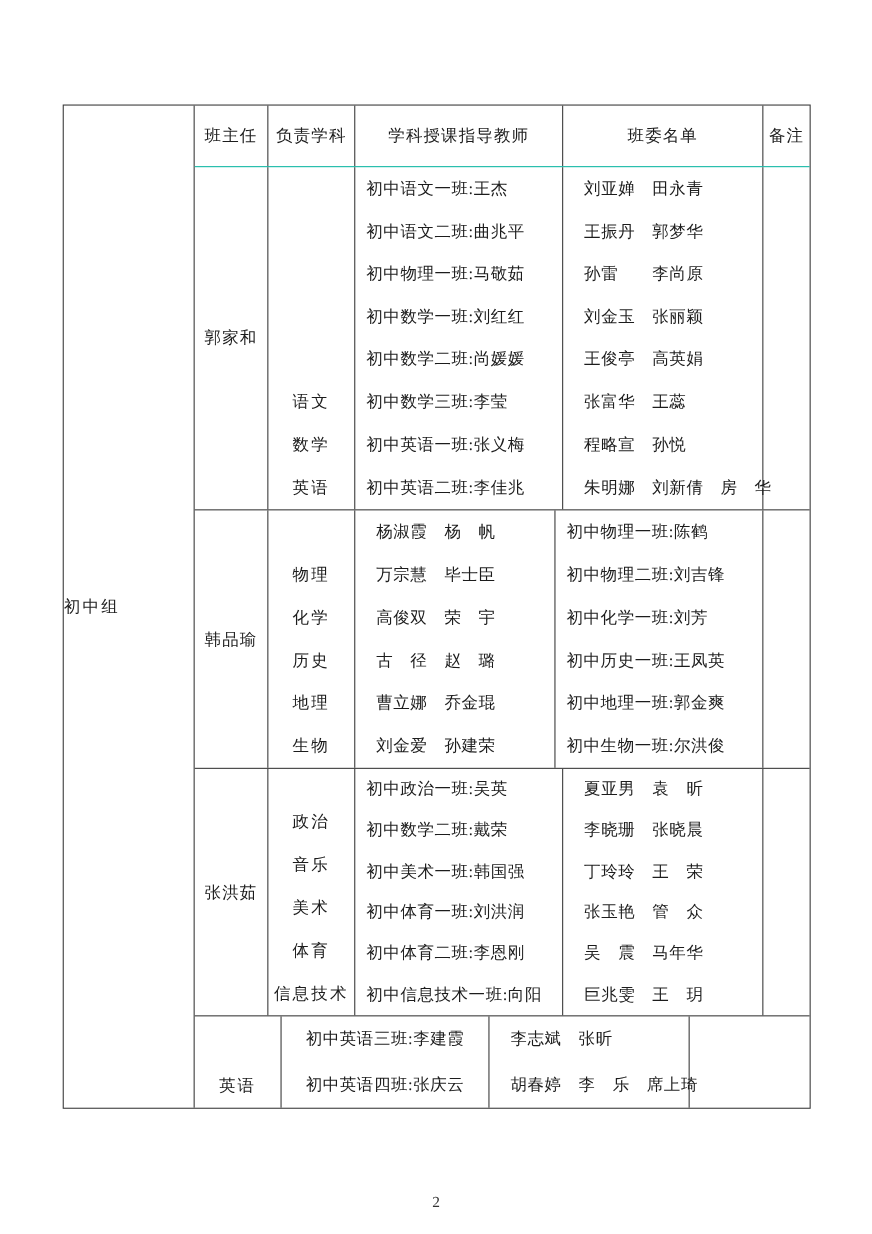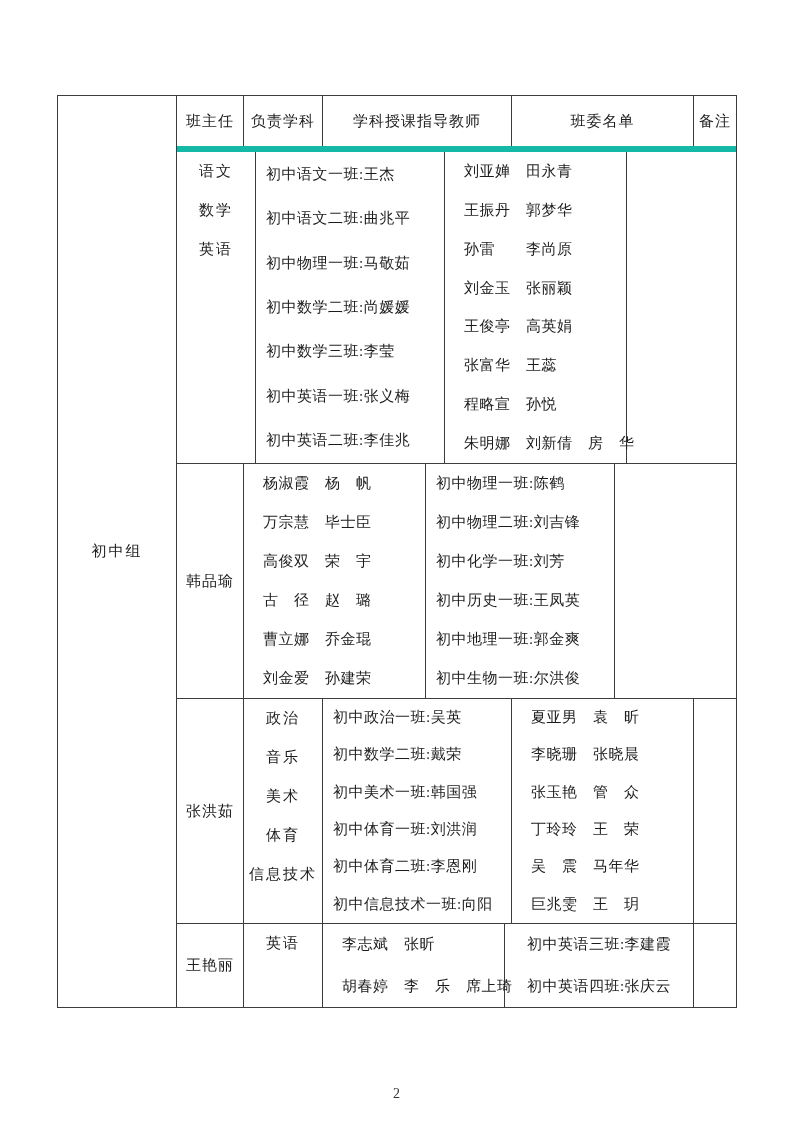--- a/index.html
+++ b/index.html
@@ -9,40 +9,40 @@
     color:#1c1c1c;
   }
   .page{position:relative;width:793px;height:1122px;overflow:hidden;background:#fff;}
 
   .doc-table{
     position:absolute;left:57px;top:95px;width:680px;height:913px;
     display:flex;border:1px solid #3c3c3c;box-sizing:border-box;
   }
   .group-cell{
     width:119px;border-right:1px solid #3c3c3c;box-sizing:border-box;
-    display:flex;align-items:center;justify-content:center;
+    display:flex;align-items:center;
     font-size:15px;letter-spacing:2px;
   }
   .right-part{flex:1;display:flex;flex-direction:column;min-width:0;}
 
-  .header-row{height:58px;display:flex;border-bottom:6px solid #14b8a6;box-sizing:border-box;}
+  .header-row{height:58px;display:flex;border-bottom:1px solid #14b8a6;box-sizing:border-box;}
   .section{display:flex;border-bottom:1px solid #3c3c3c;box-sizing:border-box;}
   #sections .section:last-child{border-bottom:none;}
 
   .cell{box-sizing:border-box;border-right:1px solid #3c3c3c;min-width:0;}
   .col-bzr{width:67px;}
   .col-fzxk{width:79px;}
   .col-teach{width:189px;}
   .col-comm{width:182px;}
   .col-remark{flex:1;border-right:none;}
 
   .hcell{display:flex;align-items:center;justify-content:center;font-size:15px;letter-spacing:1px;}
 
   .teacher-cell{display:flex;align-items:center;justify-content:center;font-size:15px;letter-spacing:1px;}
-  .subjects-cell{display:flex;flex-direction:column;justify-content:flex-start;align-items:center;font-size:15px;}
+  .subjects-cell{display:flex;flex-direction:column;justify-content:flex-end;align-items:center;font-size:15px;}
   .subject-line{height:39px;display:flex;align-items:center;letter-spacing:2px;}
 
   .lines-cell{display:flex;flex-direction:column;font-size:15px;}
   .line{flex:1;display:flex;align-items:center;letter-spacing:0.5px;white-space:nowrap;}
   .t-line{padding-left:10px;}
   .c-line{padding-left:8px;margin-left:11px;}
   
   #sections .section:last-child .t-line{justify-content:center;padding-left:0;}
 
   .page-number{
@@ -66,48 +66,57 @@
       <div class="header-row">
         <div class="cell col-bzr hcell">班主任</div>
         <div class="cell col-fzxk hcell">负责学科</div>
         <div class="cell col-teach hcell">学科授课指导教师</div>
         <div class="cell col-comm hcell">班委名单</div>
         <div class="cell col-remark hcell">备注</div>
       </div>
 
       <div id="sections">
           <div class="section" style="height: 312px;">
+            <div class="cell col-bzr teacher-cell">郭家和</div>
             <div class="cell col-fzxk subjects-cell">
               <div class="subject-line">语文</div>
               <div class="subject-line">数学</div>
               <div class="subject-line">英语</div>
             </div>
             <div class="cell col-teach lines-cell">
               <div class="line t-line">初中语文一班:王杰</div>
               <div class="line t-line">初中语文二班:曲兆平</div>
               <div class="line t-line">初中物理一班:马敬茹</div>
+              <div class="line t-line">初中数学一班:刘红红</div>
               <div class="line t-line">初中数学二班:尚媛媛</div>
               <div class="line t-line">初中数学三班:李莹</div>
               <div class="line t-line">初中英语一班:张义梅</div>
               <div class="line t-line">初中英语二班:李佳兆</div>
             </div>
             <div class="cell col-comm lines-cell">
               <div class="line c-line">刘亚婵　田永青</div>
               <div class="line c-line">王振丹　郭梦华</div>
               <div class="line c-line">孙雷　　李尚原</div>
               <div class="line c-line">刘金玉　张丽颖</div>
               <div class="line c-line">王俊亭　高英娟</div>
               <div class="line c-line">张富华　王蕊</div>
               <div class="line c-line">程略宣　孙悦</div>
               <div class="line c-line">朱明娜　刘新倩　房　华</div>
             </div>
             <div class="cell col-remark"></div>
           </div>
           <div class="section" style="height: 235px;">
             <div class="cell col-bzr teacher-cell">韩品瑜</div>
+            <div class="cell col-fzxk subjects-cell">
+              <div class="subject-line">物理</div>
+              <div class="subject-line">化学</div>
+              <div class="subject-line">历史</div>
+              <div class="subject-line">地理</div>
+              <div class="subject-line">生物</div>
+            </div>
             <div class="cell col-comm lines-cell">
               <div class="line c-line">杨淑霞　杨　帆</div>
               <div class="line c-line">万宗慧　毕士臣</div>
               <div class="line c-line">高俊双　荣　宇</div>
               <div class="line c-line">古　径　赵　璐</div>
               <div class="line c-line">曹立娜　乔金琨</div>
               <div class="line c-line">刘金爱　孙建荣</div>
             </div>
             <div class="cell col-teach lines-cell">
               <div class="line t-line">初中物理一班:陈鹤</div>
@@ -132,39 +141,38 @@
               <div class="line t-line">初中政治一班:吴英</div>
               <div class="line t-line">初中数学二班:戴荣</div>
               <div class="line t-line">初中美术一班:韩国强</div>
               <div class="line t-line">初中体育一班:刘洪润</div>
               <div class="line t-line">初中体育二班:李恩刚</div>
               <div class="line t-line">初中信息技术一班:向阳</div>
             </div>
             <div class="cell col-comm lines-cell">
               <div class="line c-line">夏亚男　袁　昕</div>
               <div class="line c-line">李晓珊　张晓晨</div>
+              <div class="line c-line">丁玲玲　王　荣</div>
               <div class="line c-line">张玉艳　管　众</div>
-              <div class="line c-line">丁玲玲　王　荣</div>
               <div class="line c-line">吴　震　马年华</div>
               <div class="line c-line">巨兆雯　王　玥</div>
             </div>
             <div class="cell col-remark"></div>
           </div>
           <div class="section" style="height: 83px;">
-            <div class="cell col-bzr teacher-cell">王艳丽</div>
             <div class="cell col-fzxk subjects-cell">
               <div class="subject-line">英语</div>
+            </div>
+            <div class="cell col-teach lines-cell">
+              <div class="line t-line">初中英语三班:李建霞</div>
+              <div class="line t-line">初中英语四班:张庆云</div>
             </div>
             <div class="cell col-comm lines-cell">
               <div class="line c-line">李志斌　张昕</div>
               <div class="line c-line">胡春婷　李　乐　席上琦</div>
-            </div>
-            <div class="cell col-teach lines-cell">
-              <div class="line t-line">初中英语三班:李建霞</div>
-              <div class="line t-line">初中英语四班:张庆云</div>
             </div>
             <div class="cell col-remark"></div>
           </div>
         </div>
 
     </div>
   </div>
 
   <div class="page-number">2</div>
 

